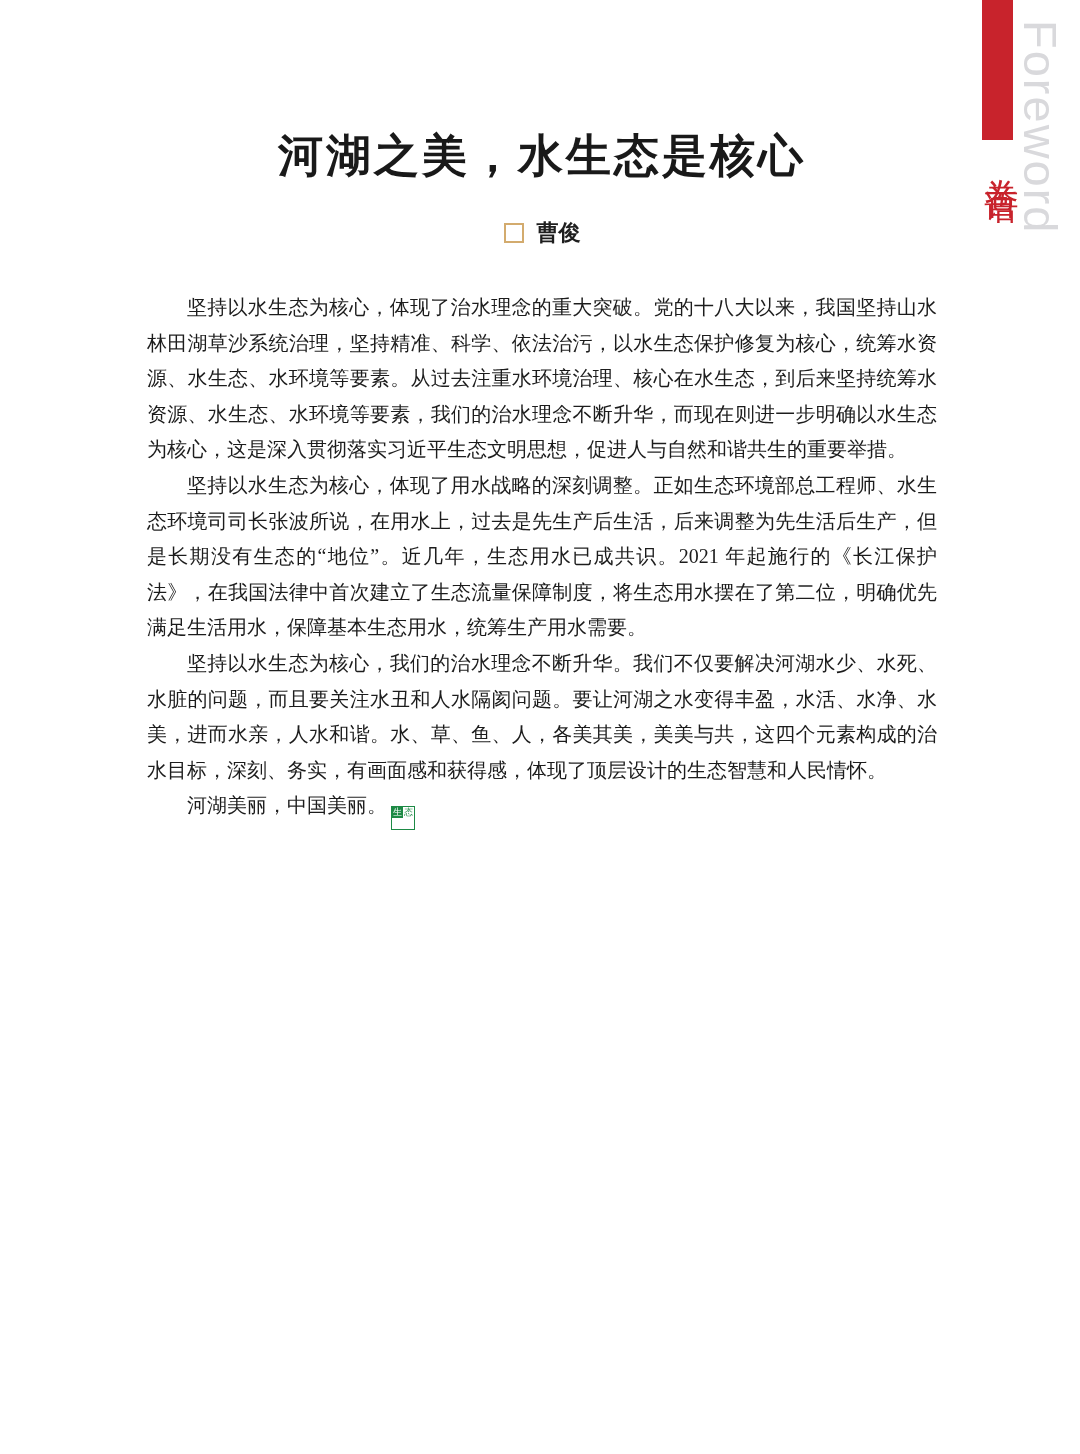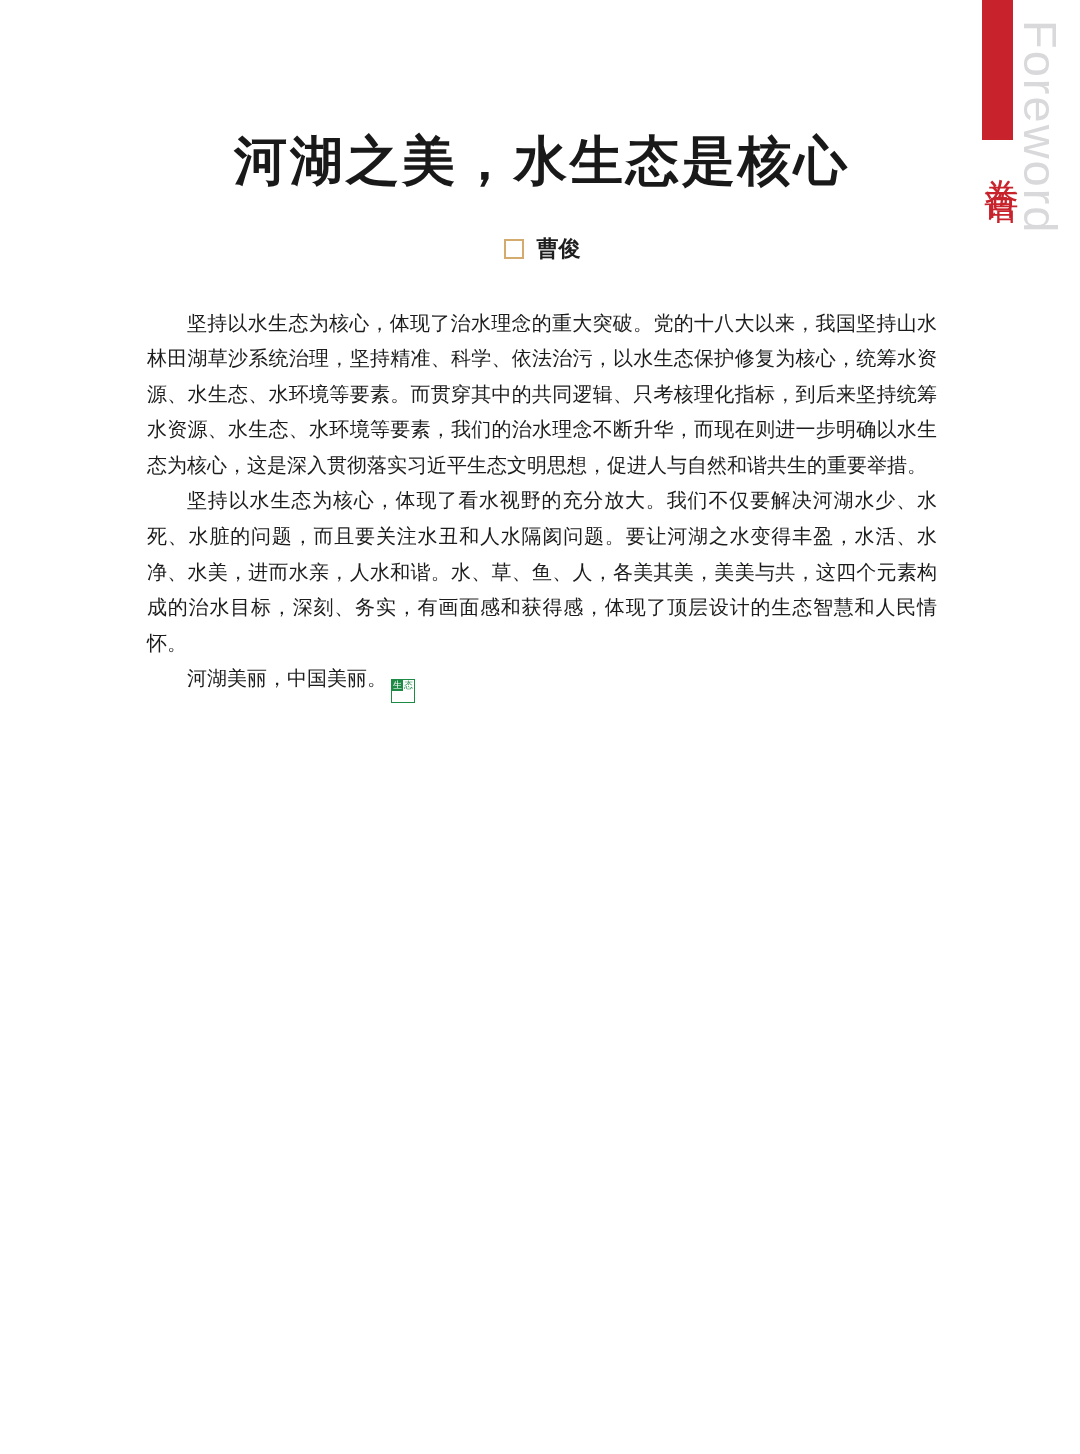--- a/index.html
+++ b/index.html
@@ -14,21 +14,21 @@
   
   .content {
     position: absolute;
     left: 147px; top: 0;
     width: 790px;
   }
 
   .page-title {
     margin-top: 126px;
     text-align: center;
-    font-size: 53px;
+    font-size: 45px;
     font-weight: bold;
     color: #191919;
     letter-spacing: 3px;
     font-family: "Liberation Serif", "DejaVu Serif", serif;
   }
 
   .author-line {
     margin-top: 32px;
     display: flex;
     justify-content: center;
@@ -118,22 +118,23 @@
 
   <h1 class="page-title">河湖之美，水生态是核心</h1>
 
   <div class="author-line">
     <span class="author-square"></span>
     <span class="author-name">曹俊</span>
   </div>
 
   <div class="body-text">
     <div>
-        <p class="body-para">坚持以水生态为核心，体现了治水理念的重大突破。党的十八大以来，我国坚持山水林田湖草沙系统治理，坚持精准、科学、依法治污，以水生态保护修复为核心，统筹水资源、水生态、水环境等要素。而贯穿其中的共同逻辑、只考核理化指标，到后来坚持统筹水资源、水生态、水环境等要素，我们的治水理念不断升华，而现在则进一步明确以水生态为核心，这是深入贯彻落实习近平生态文明思想，促进人与自然和谐共生的重要举措。</p>
-        <p class="body-para">坚持以水生态为核心，体现了看水视野的充分放大。我们不仅要解决河湖水少、水死、水脏的问题，而且要关注水丑和人水隔阂问题。要让河湖之水变得丰盈，水活、水净、水美，进而水亲，人水和谐。水、草、鱼、人，各美其美，美美与共，这四个元素构成的治水目标，深刻、务实，有画面感和获得感，体现了顶层设计的生态智慧和人民情怀。</p>
+        <p class="body-para">坚持以水生态为核心，体现了治水理念的重大突破。党的十八大以来，我国坚持山水林田湖草沙系统治理，坚持精准、科学、依法治污，以水生态保护修复为核心，统筹水资源、水生态、水环境等要素。从过去注重水环境治理、核心在水生态，到后来坚持统筹水资源、水生态、水环境等要素，我们的治水理念不断升华，而现在则进一步明确以水生态为核心，这是深入贯彻落实习近平生态文明思想，促进人与自然和谐共生的重要举措。</p>
+        <p class="body-para">坚持以水生态为核心，体现了用水战略的深刻调整。正如生态环境部总工程师、水生态环境司司长张波所说，在用水上，过去是先生产后生活，后来调整为先生活后生产，但是长期没有生态的“地位”。近几年，生态用水已成共识。2021 年起施行的《长江保护法》，在我国法律中首次建立了生态流量保障制度，将生态用水摆在了第二位，明确优先满足生活用水，保障基本生态用水，统筹生产用水需要。</p>
+        <p class="body-para">坚持以水生态为核心，我们的治水理念不断升华。我们不仅要解决河湖水少、水死、水脏的问题，而且要关注水丑和人水隔阂问题。要让河湖之水变得丰盈，水活、水净、水美，进而水亲，人水和谐。水、草、鱼、人，各美其美，美美与共，这四个元素构成的治水目标，深刻、务实，有画面感和获得感，体现了顶层设计的生态智慧和人民情怀。</p>
       </div>
     <p class="closing-para"><span>河湖美丽，中国美丽。</span><span class="end-mark">
           <span class="cell inv">生</span>
           <span class="cell nrm">态</span>
         </span></p>
   </div>
 
 </div>
 
 <div class="red-bar"></div>

